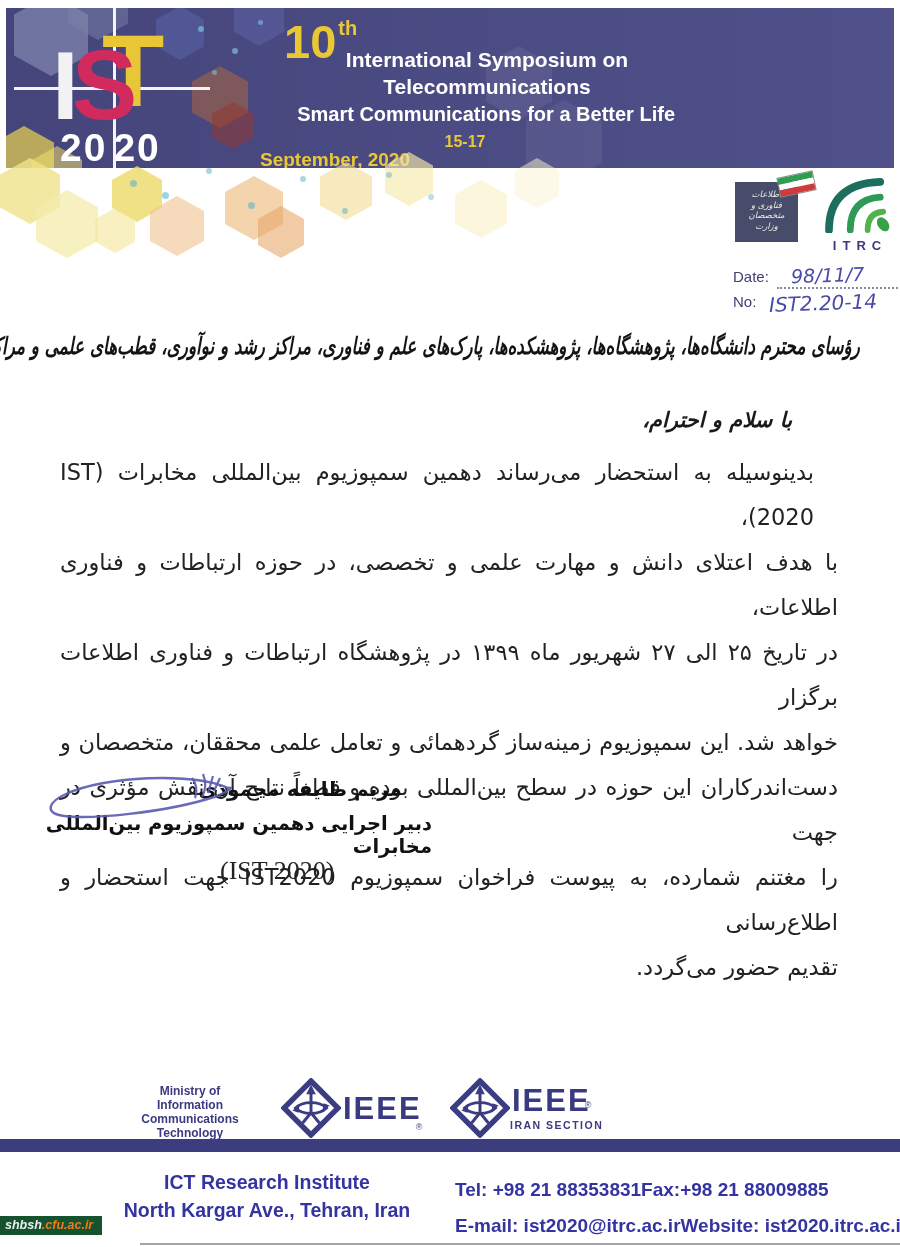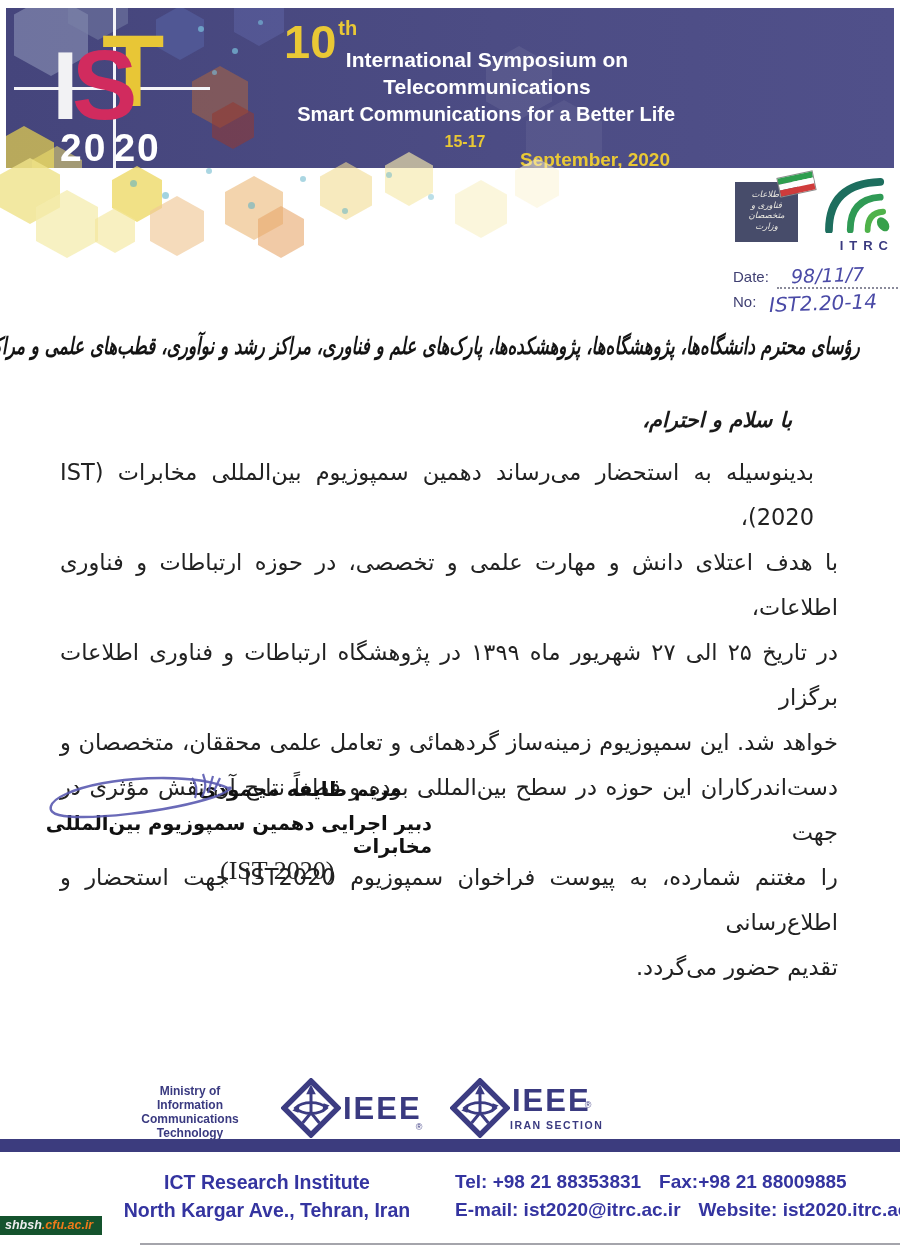--- a/index.html
+++ b/index.html
@@ -14,34 +14,34 @@
   .xline{position:absolute;background:#f4f4f8;}
   .ist-letter{position:absolute;font-weight:bold;line-height:1;}
   .logo-2020{position:absolute;left:54px;top:118px;color:#fff;font-weight:bold;font-size:39px;letter-spacing:2px;}
   .t-block{position:absolute;left:254px;top:0;width:420px;height:160px;color:#fff;}
   .t-ed{position:absolute;left:24px;top:10px;color:#e9c835;font-weight:bold;font-size:47px;line-height:1;}
   .t-ed sup{font-size:20px;position:relative;top:-6px;left:2px;}
   .t-l1{position:absolute;left:72px;top:40px;width:310px;text-align:center;font-weight:bold;font-size:21px;}
   .t-l2{position:absolute;left:72px;top:67px;width:310px;text-align:center;font-weight:bold;font-size:21px;}
   .t-sub{position:absolute;left:-5px;top:95px;width:420px;text-align:right;font-weight:bold;font-size:20px;}
   .t-d1{position:absolute;left:0;top:125px;width:410px;text-align:center;font-weight:bold;font-size:16px;color:#e9c835;}
-  .t-d2{position:absolute;left:0;top:141px;width:410px;text-align:right;font-weight:bold;font-size:19px;color:#e9c835;}
+  .t-d2{position:absolute;left:0;top:141px;width:410px;text-align:left;font-weight:bold;font-size:19px;color:#e9c835;}
   .fade-strip{position:absolute;left:0;top:150px;width:620px;height:112px;pointer-events:none;}
   
   .ministry-emblem{position:absolute;left:735px;top:182px;width:63px;height:60px;background:#474c6a;
         color:#eceae2;text-align:center;direction:rtl;}
   .ministry-emblem .ln{display:block;font-size:8.5px;font-style:italic;line-height:10.5px;}
   .ministry-emblem .ln:first-child{margin-top:7px;}
   .iran-flag{position:absolute;right:-17px;top:-8px;width:37px;height:20px;transform:rotate(-12deg);
         border:1px solid #8a8a8a;box-sizing:border-box;}
   .iran-flag .s1{height:33%;background:#2f9e4f;}
   .iran-flag .s2{height:34%;background:#fdfdfd;}
   .iran-flag .s3{height:33%;background:#cf3b3b;}
   .itrc{position:absolute;left:820px;top:175px;width:74px;text-align:center;}
-  .itrc-label{display:block;margin-top:1px;color:#3a3a80;font-weight:bold;font-size:13px;letter-spacing:6px;padding-left:6px;text-align:right;}
+  .itrc-label{display:block;margin-top:1px;color:#3a3a80;font-weight:bold;font-size:13px;letter-spacing:6px;padding-left:6px;}
   .ref{position:absolute;left:733px;top:268px;width:165px;color:#3f3f72;font-size:15px;}
   .ref-row{position:relative;height:25px;}
   .ref-lbl{display:inline-block;}
   .ref-dots{position:absolute;left:44px;right:0;bottom:4px;border-bottom:2px dotted #8a8a9a;}
   .hand{position:absolute;font-family:"DejaVu Sans",sans-serif;font-style:italic;color:#4a4aa6;
         transform:rotate(-2deg);white-space:nowrap;}
   
   .recipients{position:absolute;top:334px;right:40px;width:830px;text-align:right;white-space:nowrap;}
   .recipients .inner{display:inline-block;transform:scaleX(.80) scaleY(1.12);transform-origin:right center;
         font-size:21px;font-weight:bold;font-style:italic;color:#141414;}
@@ -63,21 +63,21 @@
   .ieee-word{color:#3a3a80;font-weight:bold;font-size:31px;letter-spacing:2px;margin-left:2px;line-height:1;}
   .iran-sec{color:#3a3a80;font-weight:bold;font-size:10.5px;letter-spacing:1.5px;margin-top:3px;}
   .regmark{color:#3a3a80;font-size:9px;align-self:flex-end;margin:0 0 6px -6px;}
   .iaeee{position:absolute;left:638px;top:1082px;display:flex;align-items:center;}
   .iaeee-word{color:#3a3a80;font-weight:bold;font-size:12px;letter-spacing:1px;margin-left:-26px;}
   .divider{position:absolute;left:0;top:1139px;width:900px;height:13px;background:#3c3c7e;}
   
   .ft-left{position:absolute;left:82px;top:1168px;width:370px;text-align:center;
         color:#3434a0;font-weight:bold;font-size:19.5px;line-height:28px;}
   .ft-right{position:absolute;left:455px;top:1168px;width:430px;color:#3434a0;font-weight:bold;font-size:19px;line-height:28px;}
-  .ft-row{display:flex;gap:18px;white-space:nowrap;}
+  .ft-row{display:flex;white-space:nowrap;margin-top:8px;}
   .watermark{position:absolute;left:0;top:1216px;background:#14532d;padding:2px 9px 3px 5px;
         font-size:12.5px;font-weight:bold;font-style:italic;}
   .wm-a{color:#ededed;}
   .wm-b{color:#ef7a1a;}
   .scan-line{position:absolute;left:140px;top:1243px;width:760px;height:2px;background:#5a5a66;opacity:.55;}
 </style>
 </head>
 <body>
 
 <div class="page">

